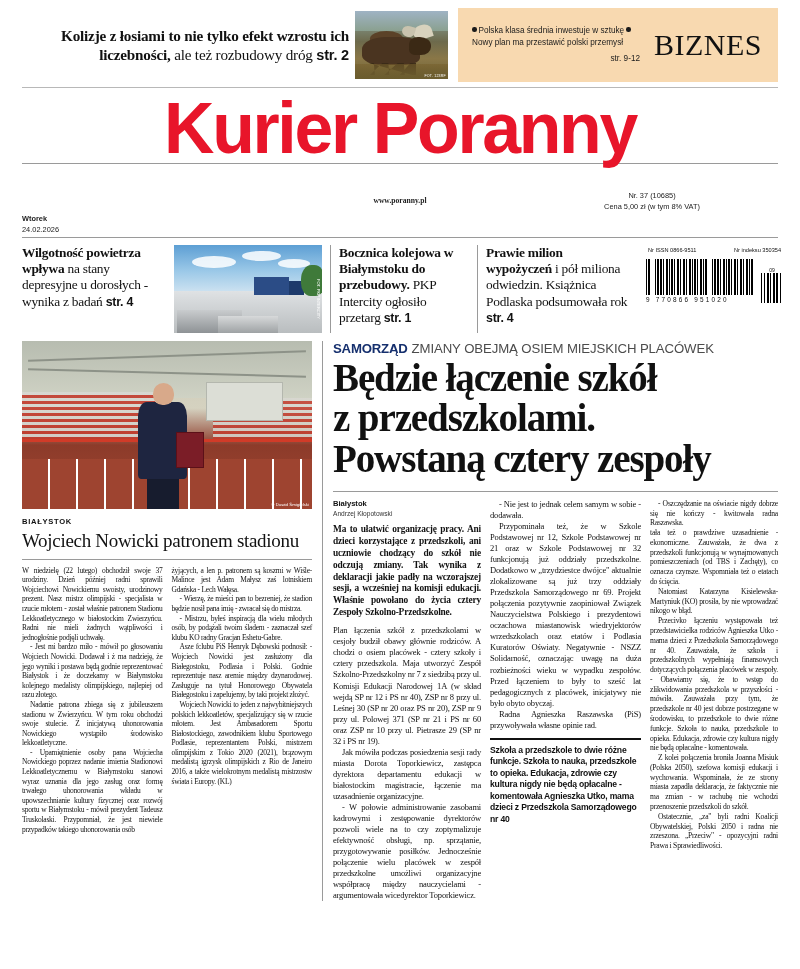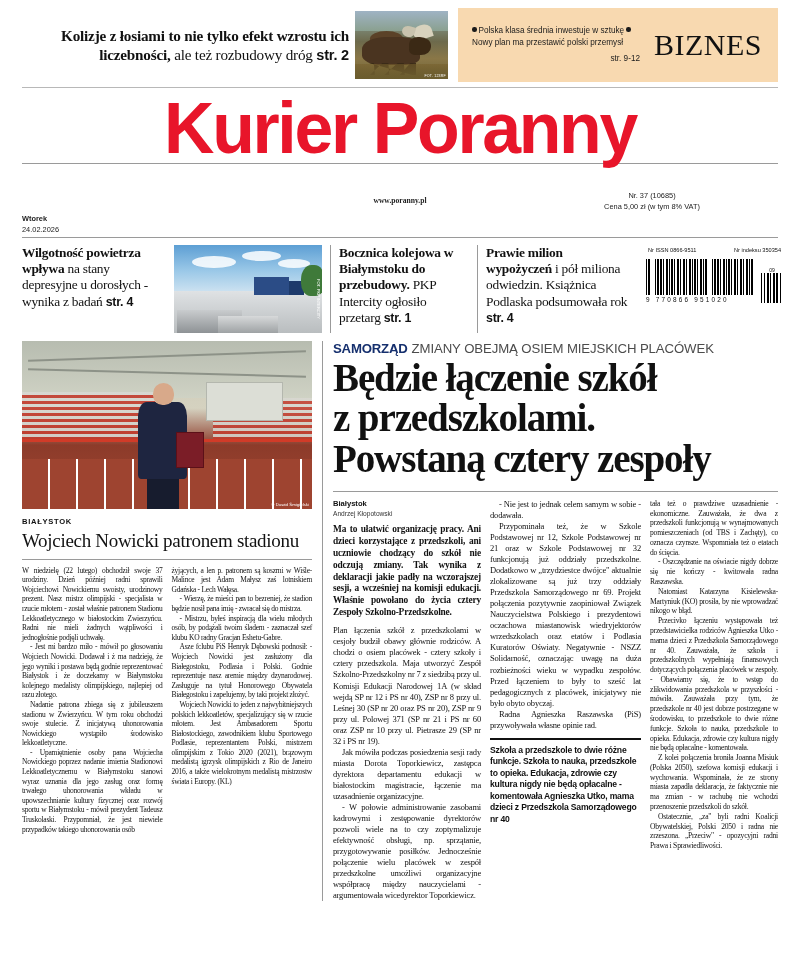--- a/index.html
+++ b/index.html
@@ -563,22 +563,22 @@
         </div>
 
         <div class="bcol c2">
           <p class="para">- Nie jest to jednak celem samym w sobie - dodawała.</p>
           <p class="para">Przypominała też, że w Szkole Podstawowej nr 12, Szkole Podstawowej nr 21 oraz w Szkole Podstawowej nr 32 funkcjonują już oddziały przedszkolne. Dodatkowo w „trzydziestce dwójce" aktualnie zlokalizowane są już trzy oddziały Przedszkola Samorządowego nr 69. Projekt połączenia pozytywnie zaopiniował Związek Nauczycielstwa Polskiego i prezydentowi oczachowa miastanowisk wiedryjektorów wrzedszkolach oraz etatów i Podlasia Kuratorów Oświaty. Negatywnie - NSZZ Solidarność, oznaczając uwagę na duża rozbieżności wieku w wypadku zespołów. Przed łączeniem to były to sześć lat pedagogicznych z placówek, inicjatywy nie było obyto obyczaj.</p>
           <p class="para">Radna Agnieszka Raszawska (PiS) przywoływała własne opinie rad.</p>
           <div class="boxnote">Szkoła a przedszkole to dwie różne funkcje. Szkoła to nauka, przedszkole to opieka. Edukacja, zdrowie czy kultura nigdy nie będą opłacalne - komentowała Agnieszka Utko, mama dzieci z Przedszkola Samorządowego nr 40</div>
         </div>
 
         <div class="bcol c3">
+          <p class="rcol-para">- Oszczędzanie na oświacie nigdy dobrze się nie kończy - kwitowała radna Raszawska.</p>
           <p class="rcol-para first">tała też o prawdziwe uzasadnienie - ekonomiczne. Zauważała, że dwa z przedszkoli funkcjonują w wynajmowanych pomieszczeniach (od TBS i Zachęty), co oznacza czynsze. Wspomniała też o etatach do ścięcia.</p>
-          <p class="rcol-para">- Oszczędzanie na oświacie nigdy dobrze się nie kończy - kwitowała radna Raszawska.</p>
           <p class="rcol-para">Natomiast Katarzyna Kisielewska-Martyniuk (KO) prosiła, by nie wprowadzać nikogo w błąd.</p>
           <p class="rcol-para">Przecivko łączeniu występowała też przedstawicielka rodziców Agnieszka Utko - mama dzieci z Przedszkola Samorządowego nr 40. Zauważała, że szkoła i przedszkolnych wypełniają finansowych dotyczących połączenia placówek w zespoły. - Obawiamy się, że to wstęp do zlikwidowania przedszkola w przyszłości - mówiła. Zauważała przy tym, że przedszkole nr 40 jest dobrze postrzegane w środowisku, to przedszkole to dwie różne funkcje. Szkoła to nauka, przedszkole to opieka. Edukacja, zdrowie czy kultura nigdy nie będą opłacalne - komentowała.</p>
           <p class="rcol-para">Z kolei połączenia broniła Joanna Misiuk (Polska 2050), szefowa komisji edukacji i wychowania. Wspominała, że ze strony miasta zapadła deklaracja, że faktycznie nie ma zmian - w rachubę nie wchodzi przenoszenie przedszkoli do szkół.</p>
           <p class="rcol-para">Ostatecznie, „za" byli radni Koalicji Obywatelskiej, Polski 2050 i radna nie zrzeszona. „Przeciw" - opozycyjni radni Prawa i Sprawiedliwości.</p>
         </div>
       </div>
     </div>
   </div>
 
 </div>

